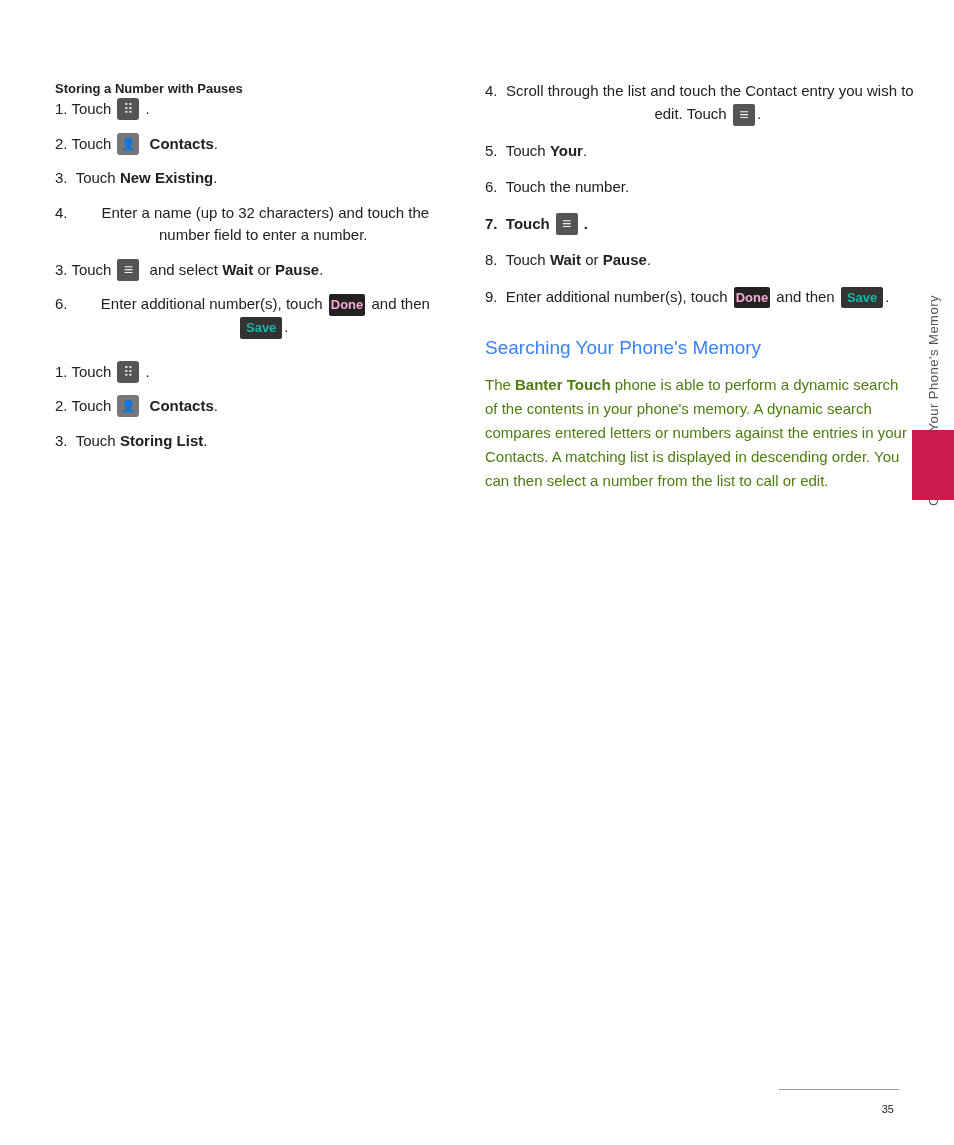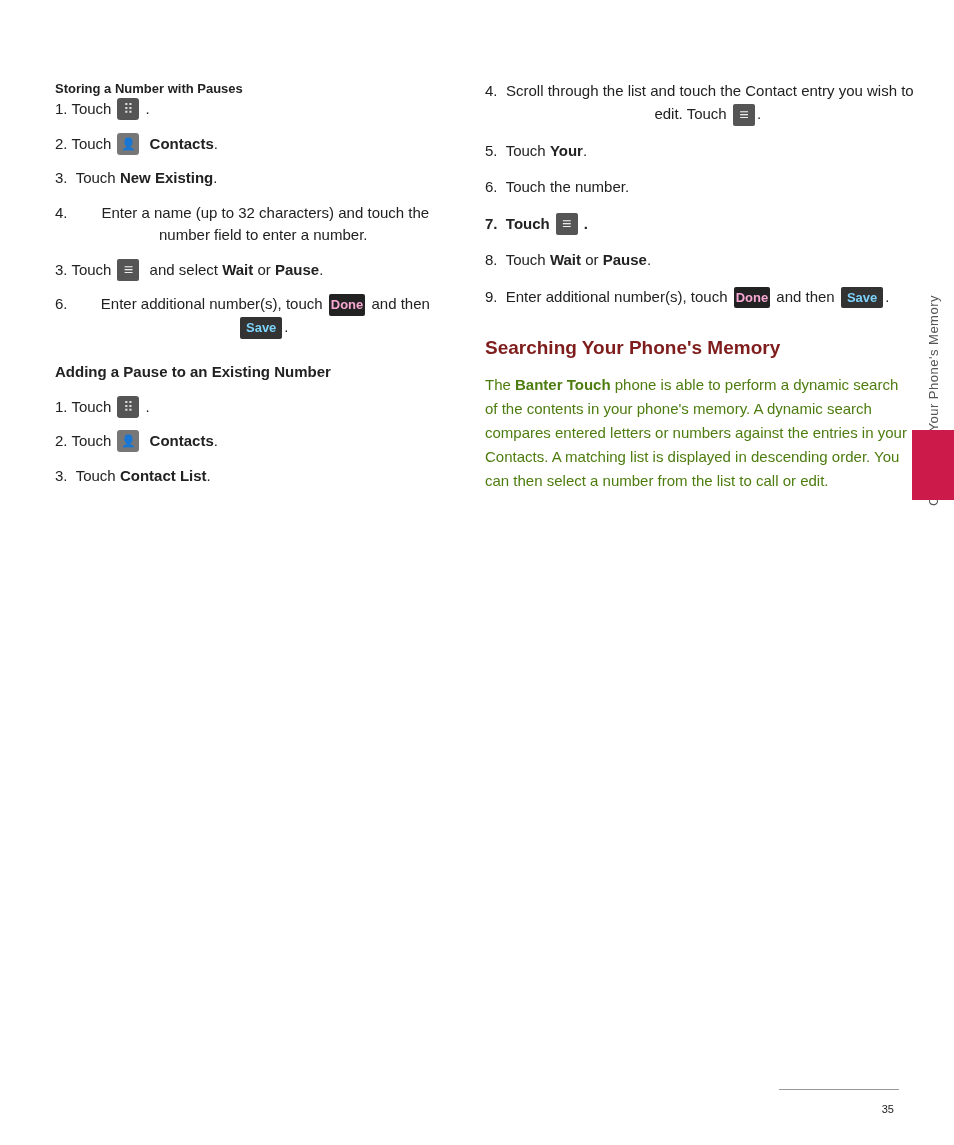--- a/index.html
+++ b/index.html
@@ -125,21 +125,21 @@
       border-radius: 2px;
       font-size: 13px;
       font-weight: bold;
       vertical-align: middle;
       margin: 0 2px;
     }
 
     .badge-save {
       display: inline-block;
       background: #333;
-      color: #7dd3fc;
+      color: #14b8a6;
       padding: 1px 6px;
       border-radius: 2px;
       font-size: 13px;
       font-weight: bold;
       vertical-align: middle;
       margin: 0 2px;
     }
 
     .section-divider {
       margin-bottom: 18px;
@@ -147,23 +147,23 @@
     }
 
     .section-title-2 {
       font-weight: bold;
       font-size: 15px;
       margin-bottom: 14px;
       line-height: 1.4;
     }
 
     .search-section-title {
-      color: #7f1d1d;
+      color: #3b82f6;
       font-size: 19px;
-      font-weight: bold;
+      font-weight: normal;
       margin-bottom: 12px;
       line-height: 1.3;
     }
 
     .search-body {
       font-size: 15px;
       line-height: 1.6;
       color: #4d7c0f;
     }
 
@@ -255,37 +255,36 @@
         <span class="step-text">&nbsp;and select <strong>Wait</strong> or <strong>Pause</strong>.</span>
       </div>
 
       <div class="step-item">
         <span class="step-num">6.</span>
         <span class="step-text">&nbsp;Enter additional number(s), touch <span class="badge-done">Done</span> and then <span class="badge-save">Save</span>.</span>
       </div>
     </div>
 
     <div class="section-divider">
-      <div class="section-title-2">Adding a Pause to an Existing Number</div>
 
       <div class="step-item">
         <span class="step-num">1. Touch </span>
         <span class="icon-grid"></span>
         <span>.</span>
       </div>
 
       <div class="step-item">
         <span class="step-num">2. Touch </span>
         <span class="icon-contacts"></span>
         <span>&nbsp;<strong>Contacts</strong>.</span>
       </div>
 
       <div class="step-item">
         <span class="step-num">3.</span>
-        <span class="step-text">&nbsp;Touch <strong>Contact List</strong>.</span>
+        <span class="step-text">&nbsp;Touch <strong>Storing List</strong>.</span>
       </div>
     </div>
 
   </div>
 
   <div class="right-column">
 
     <div class="step-item" style="margin-bottom:14px; align-items:flex-start;">
       <span class="step-num">4.</span>
       <span class="step-text">&nbsp;Scroll through the list and touch the Contact entry you wish to edit. Touch <span class="icon-menu"></span>.</span>

